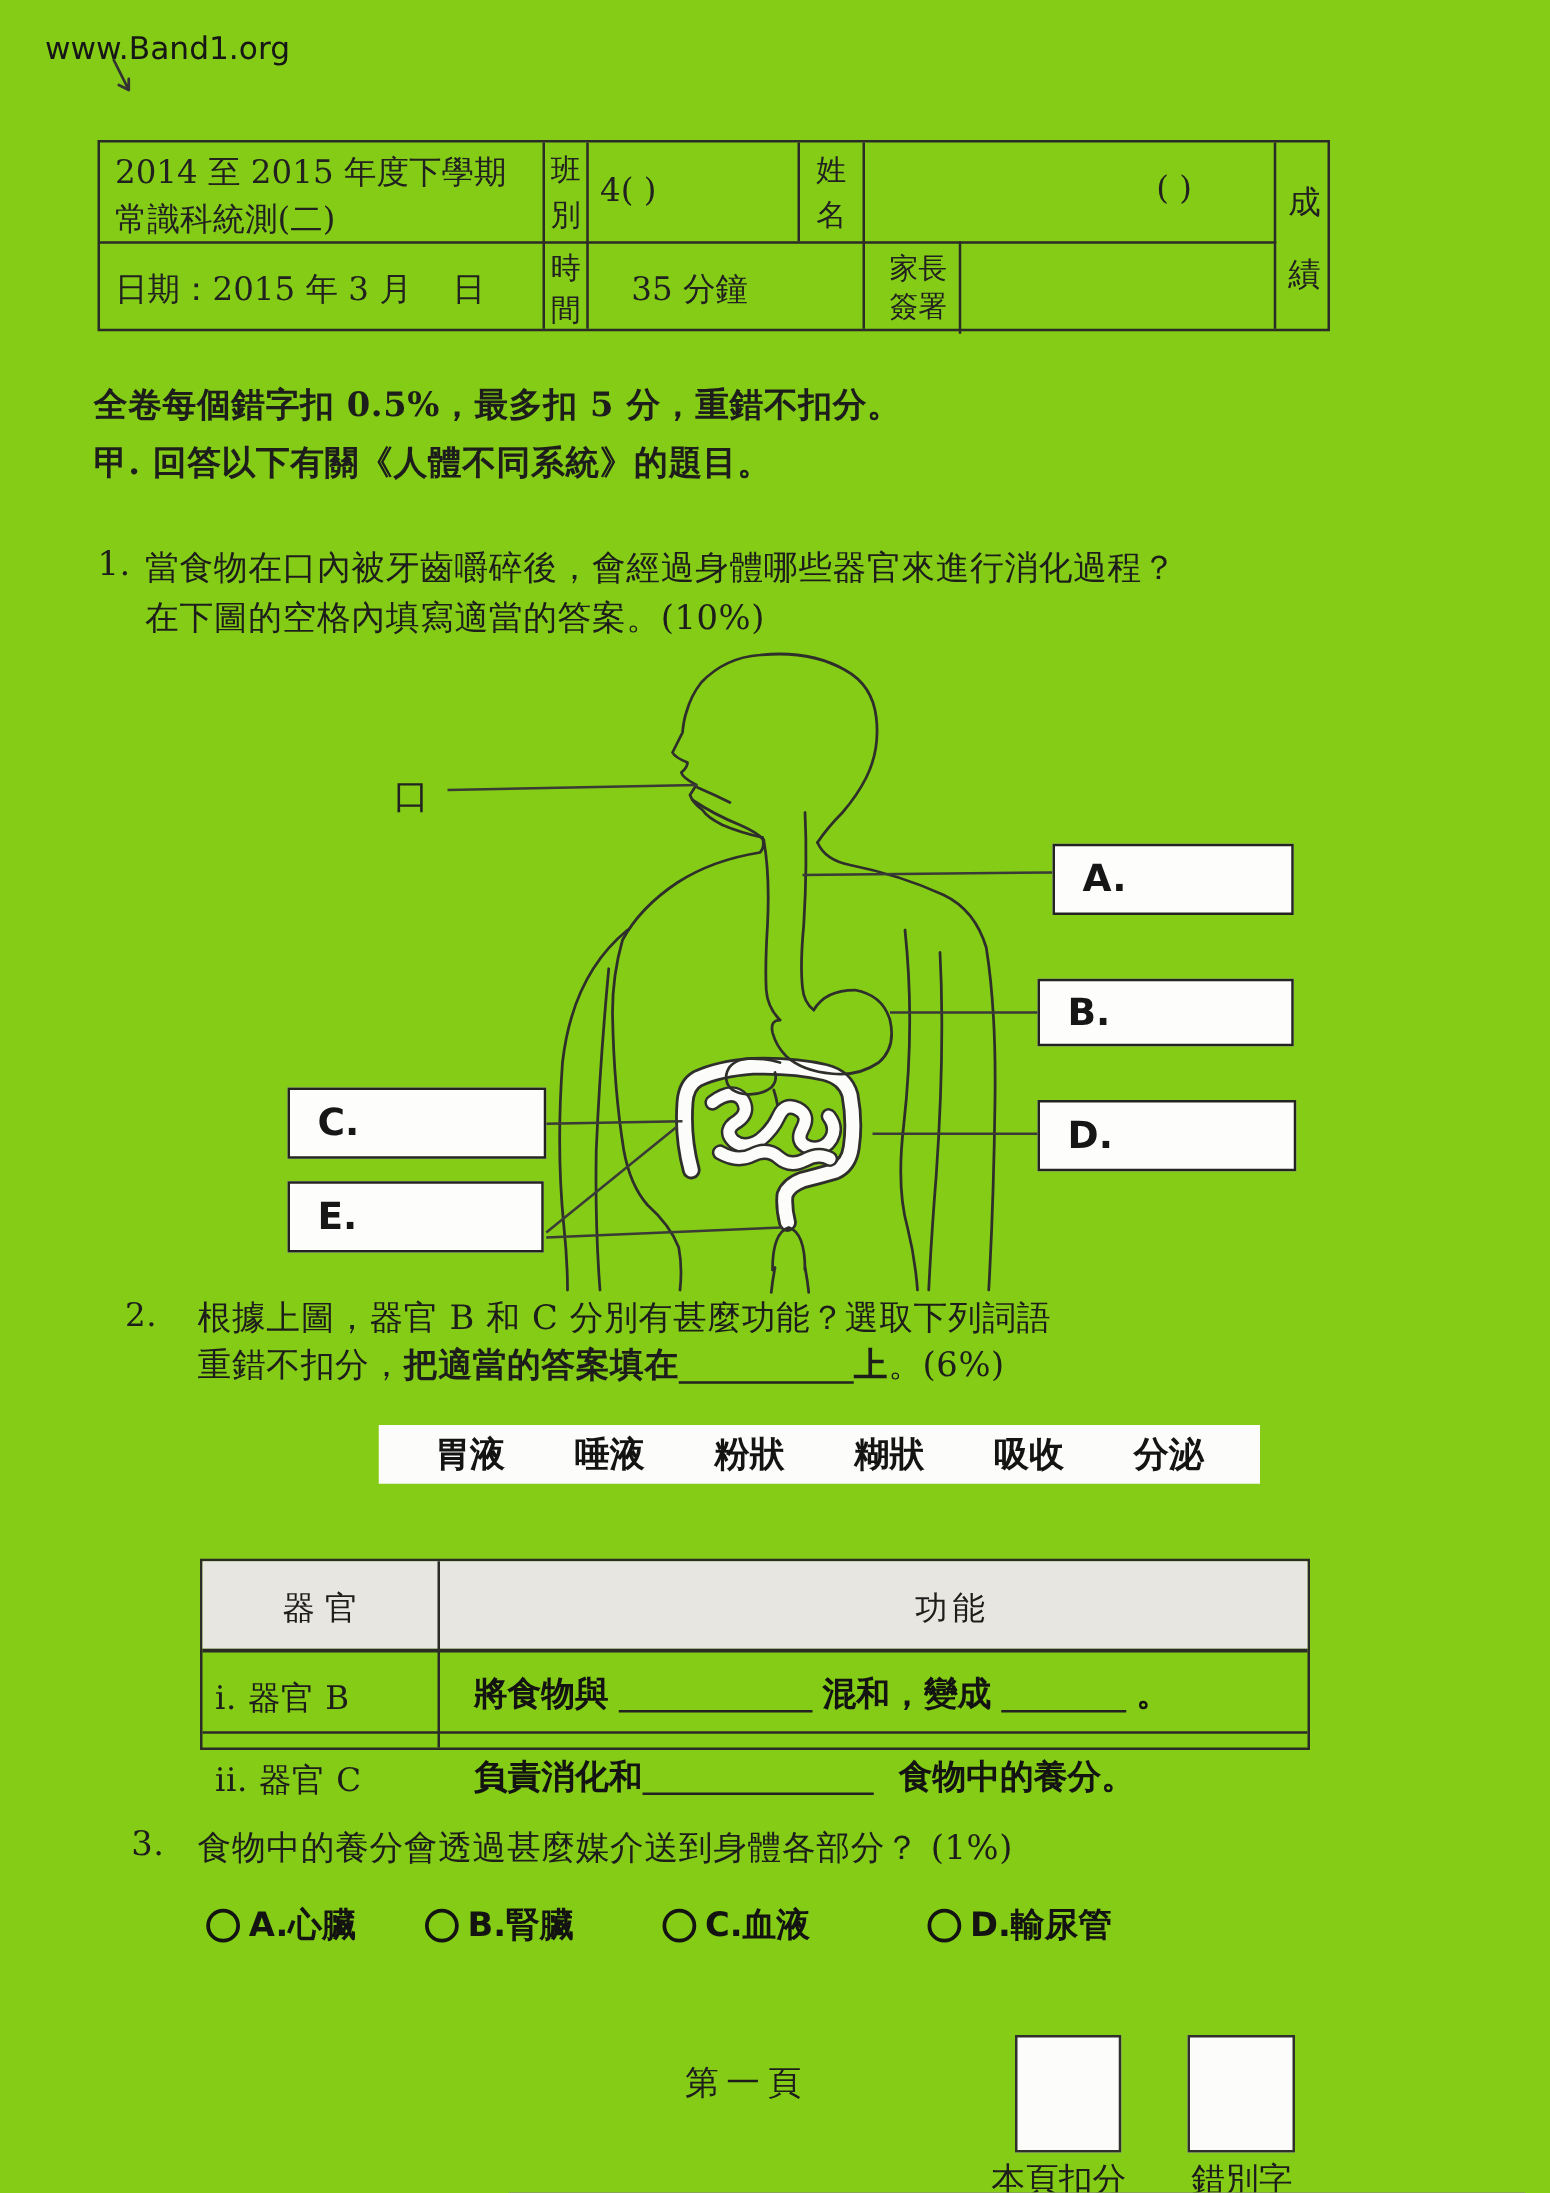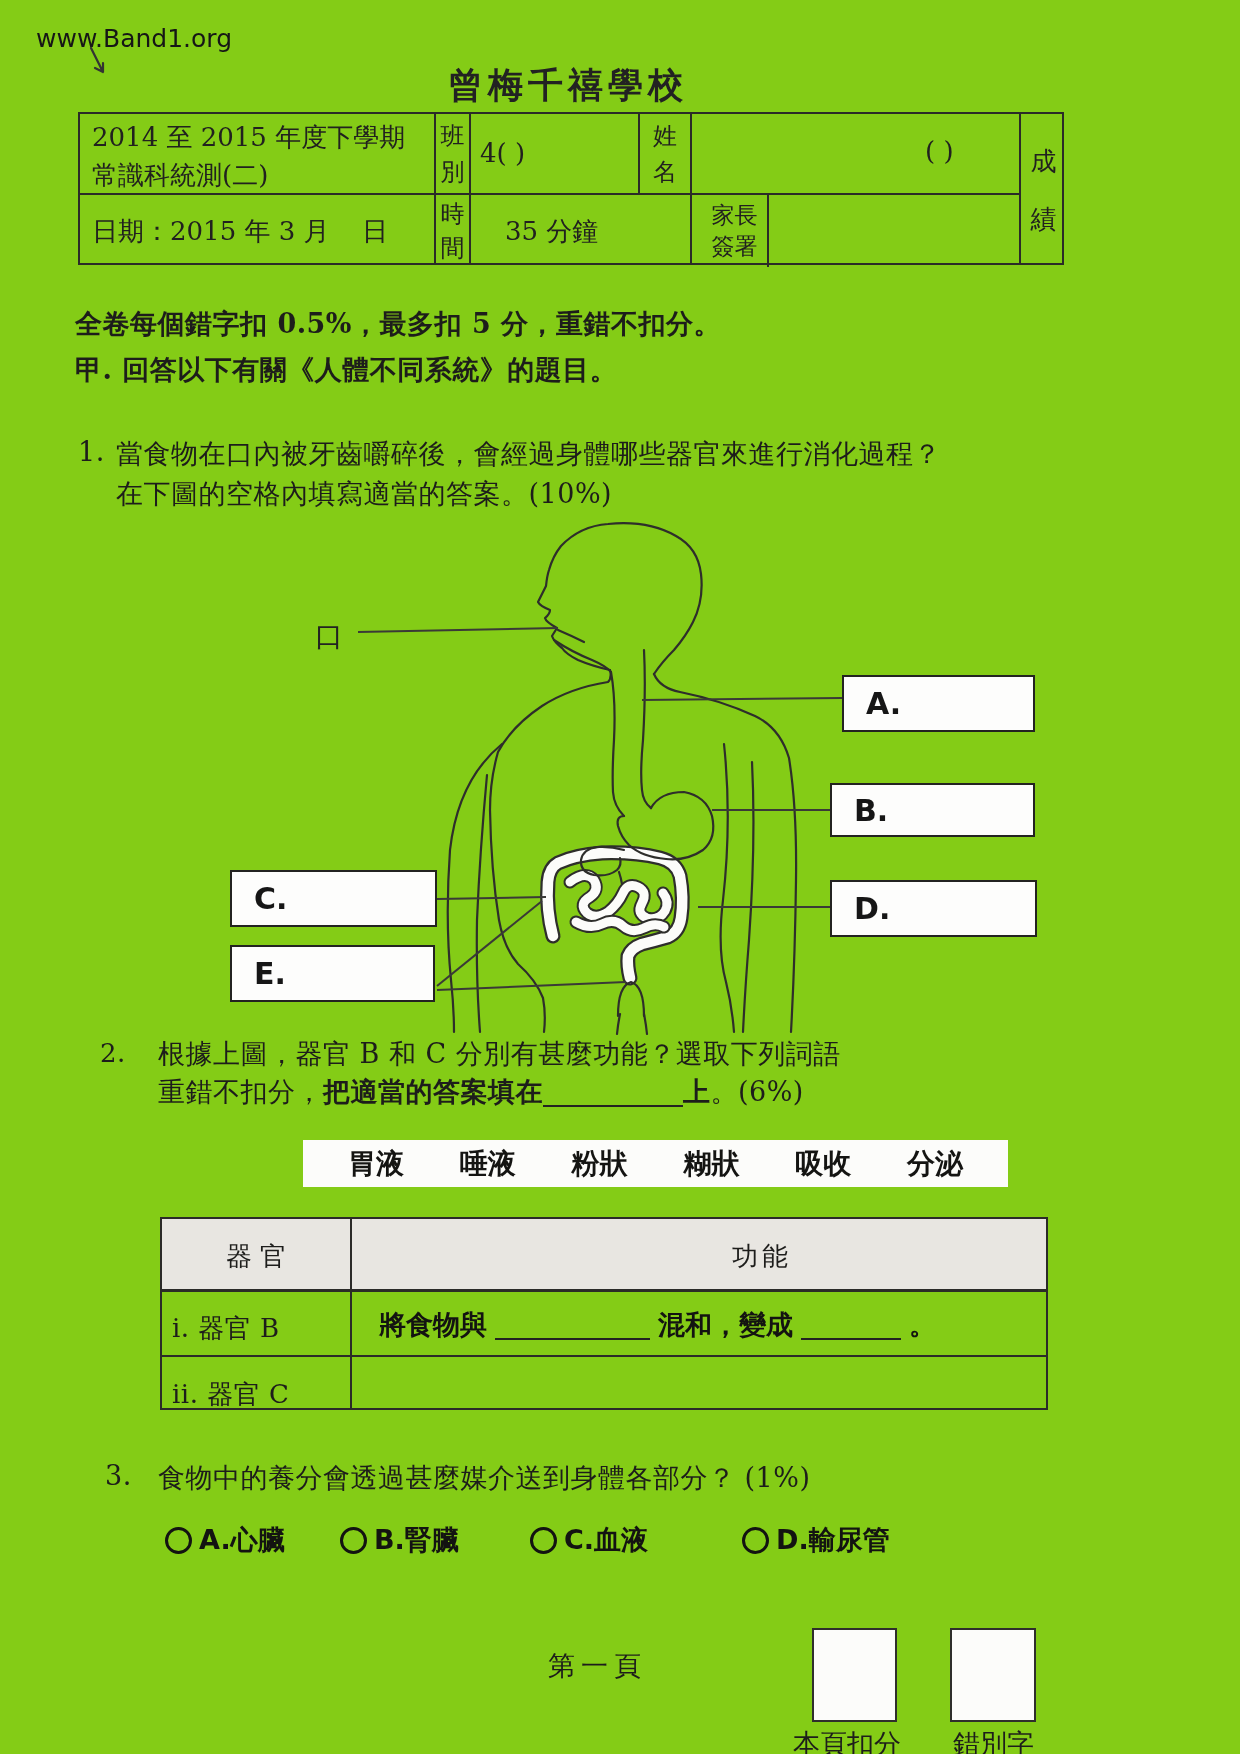--- a/index.html
+++ b/index.html
@@ -31,21 +31,21 @@
     display:flex;align-items:center;padding-left:22px;color:#161616;}
   .mouth-label{font-size:28px;color:#222;}
 
   
   .wordbank{left:303px;top:1140px;width:705px;height:47px;border:3.5px solid #17171
 5;box-sizing:border-box;display:flex;align-items:center;justify-content:space-between;
     padding:0 45px;background:#fcfcfa;}
   .wb-item{font-family:"DejaVu Sans","Liberation Sans",sans-serif;font-weight:bold;font-size:28px;color:#141412;}
 
   
-  .qtable{left:160px;top:1217px;width:888px;height:193px;border:2.5px solid #2b2b28;box-sizing:border-box;}
+  .qtable{left:160px;top:1247px;width:888px;height:153px;border:2.5px solid #2b2b28;box-sizing:border-box;}
   .qtable .hdr{position:absolute;left:0;top:0;width:100%;height:70px;background:#e8e6e1;}
   .blank{display:inline-block;border-bottom:2.5px solid #232321;height:30px;vertical-align:-6px;}
   .fillrow{position:absolute;font-family:"DejaVu Sans","Liberation Sans",sans-serif;font-weight:bold;font-size:27px;white-space:nowrap;color:#131311;}
 
   
   .opt{position:absolute;font-family:"DejaVu Sans","Liberation Sans",sans-serif;font-weight:bold;font-size:27px;color:#131311;white-space:nowrap;display:flex;align-items:center;justify-content:space-between;}
   .bubble{display:inline-block;width:21px;height:21px;border:3px solid #131311;border-radius:50%;margin-right:7px;}
 
   
   .score-box{border:2.5px solid #2f2f2c;background:#fcfcfa;box-sizing:border-box;}
@@ -54,21 +54,20 @@
 </head>
 <body>
 
 <div class="page">
 
   <div class="abs watermark">www.Band1.org</div>
   <svg class="abs" style="left:86px;top:46px;" width="30" height="36" viewBox="0 0 30 36">
     <path d="M5 2 L17 26 M17 26 l-8 -4 M17 26 l0 -9" stroke="#333" stroke-width="2.2" fill="none" stroke-linecap="round"></path>
   </svg>
 
-  <div class="abs school-title">曾梅千禧學校</div>
 
   <div class="abs htable">
 
     <div class="hline" style="left:354px;top:0;width:2px;height:100%;"></div>
     <div class="hline" style="left:389px;top:0;width:2px;height:100%;"></div>
     <div class="hline" style="left:558px;top:0;width:2px;height:79px;"></div>
     <div class="hline" style="left:610px;top:0;width:2px;height:100%;"></div>
     <div class="hline" style="left:687px;top:79px;width:2px;height:74px;"></div>
     <div class="hline" style="left:939px;top:0;width:2px;height:100%;"></div>
     <div class="hline" style="left:0;top:79px;width:941px;height:2px;"></div>
@@ -205,20 +204,23 @@
     <div class="hline" style="left:0;top:136px;width:100%;height:2px;"></div>
     <div class="abs body-text" style="left:64px;top:20px;font-size:26px;letter-spacing:8px;">器官</div>
     <div class="abs body-text" style="left:570px;top:20px;font-size:26px;letter-spacing:4px;">功能</div>
 
     <div class="abs body-text" style="left:10px;top:92px;font-size:26px;">i.  器官 B</div>
     <div class="fillrow" style="left:217px;top:88px;">
       <span>將食物與</span><span class="blank" style="width:155px;margin:0 8px;"></span><span>混和，變成</span><span class="blank" style="width:100px;margin:0 8px;"></span><span>。</span>
     </div>
 
     <div class="abs body-text" style="left:10px;top:158px;font-size:26px;">ii. 器官 C</div>
+    <div class="fillrow" style="left:217px;top:154px;">
+      <span>負責消化和</span><span class="blank" style="width:185px;margin:0 10px 0 0;"></span><span style="margin-left:10px;">食物中的養分。</span>
+    </div>
   </div>
 
   <div class="abs body-text" style="left:105px;top:1460px;">3.</div>
   <div class="abs body-text" style="left:158px;top:1460px;">食物中的養分會透過甚麼媒介送到身體各部分？ (1%)</div>
 
   <div class="opt" style="left:165px;top:1522px;">
     <span class="bubble"></span>
       <span>A.心臟</span>
   </div>
   <div class="opt" style="left:340px;top:1522px;">

